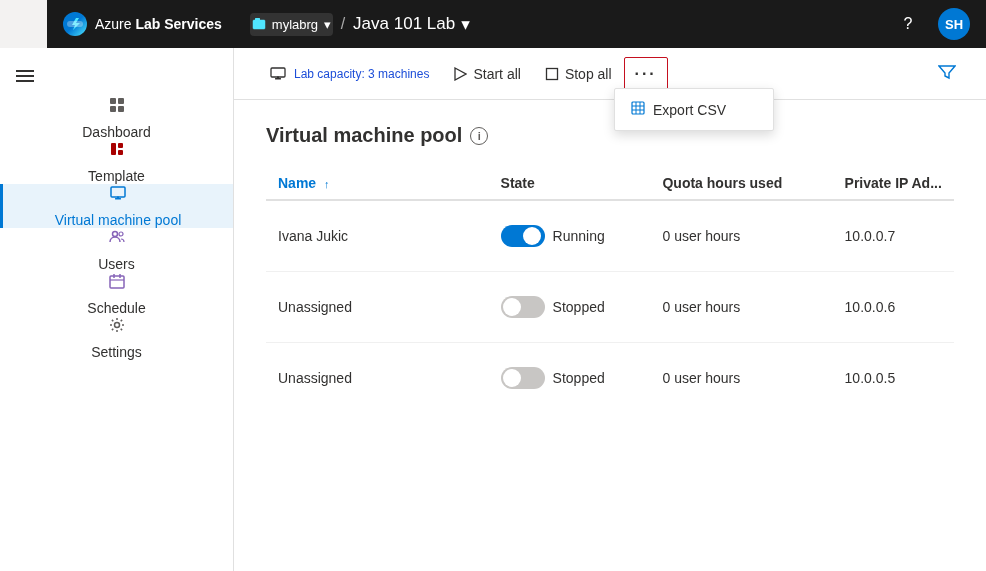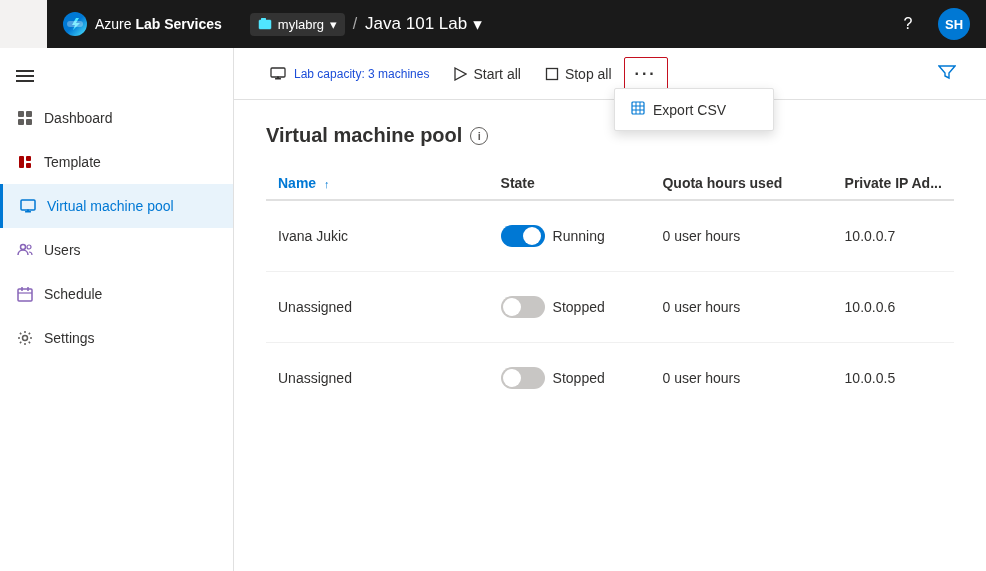--- a/index.html
+++ b/index.html
@@ -28,21 +28,21 @@
       display: flex; align-items: center; justify-content: center;
     }
     .nav-logo-text { font-size: 14px; color: #fff; }
     .nav-logo-text .bold { font-weight: 700; }
     .nav-breadcrumb {
       display: flex; align-items: center; gap: 8px; margin-left: 16px;
     }
     .nav-breadcrumb-group {
       background: #333;
       border-radius: 4px;
-      padding: 4px 8px;
+      padding: 4px 2px;
       display: flex; align-items: center; gap: 6px;
       font-size: 13px;
       cursor: pointer;
     }
     .nav-sep { color: #aaa; font-size: 16px; }
     .nav-lab { display: flex; align-items: flex-start; gap: 6px; font-size: 17px; cursor: pointer; }
     .nav-right { margin-left: auto; display: flex; align-items: center; gap: 16px; }
     .nav-help { color: #fff; font-size: 16px; cursor: pointer; width: 28px; height: 28px; display: flex; align-items: center; justify-content: center; }
     .nav-avatar { background: #0078d4; border-radius: 50%; width: 32px; height: 32px; display: flex; align-items: center; justify-content: center; font-size: 13px; font-weight: 600; color: #fff; cursor: pointer; }
 
@@ -72,20 +72,21 @@
     .sidebar-item {
       display: flex;
       align-items: center;
       gap: 10px;
       padding: 0 16px;
       height: 44px;
       cursor: pointer;
       color: #323130;
       font-size: 14px;
       text-decoration: none;
+      flex-direction: column;
     }
     .sidebar-item.active { background: #e8f3fb; border-left: 3px solid #0078d4; color: #0078d4; }
     .sidebar-item .si-icon { width: 18px; height: 18px; display: flex; align-items: center; justify-content: center; flex-shrink: 0; }
     .sidebar-item .si-label { font-size: 14px; }
 
     
     .main {
       flex: 1;
       background: #fff;
       display: flex;

